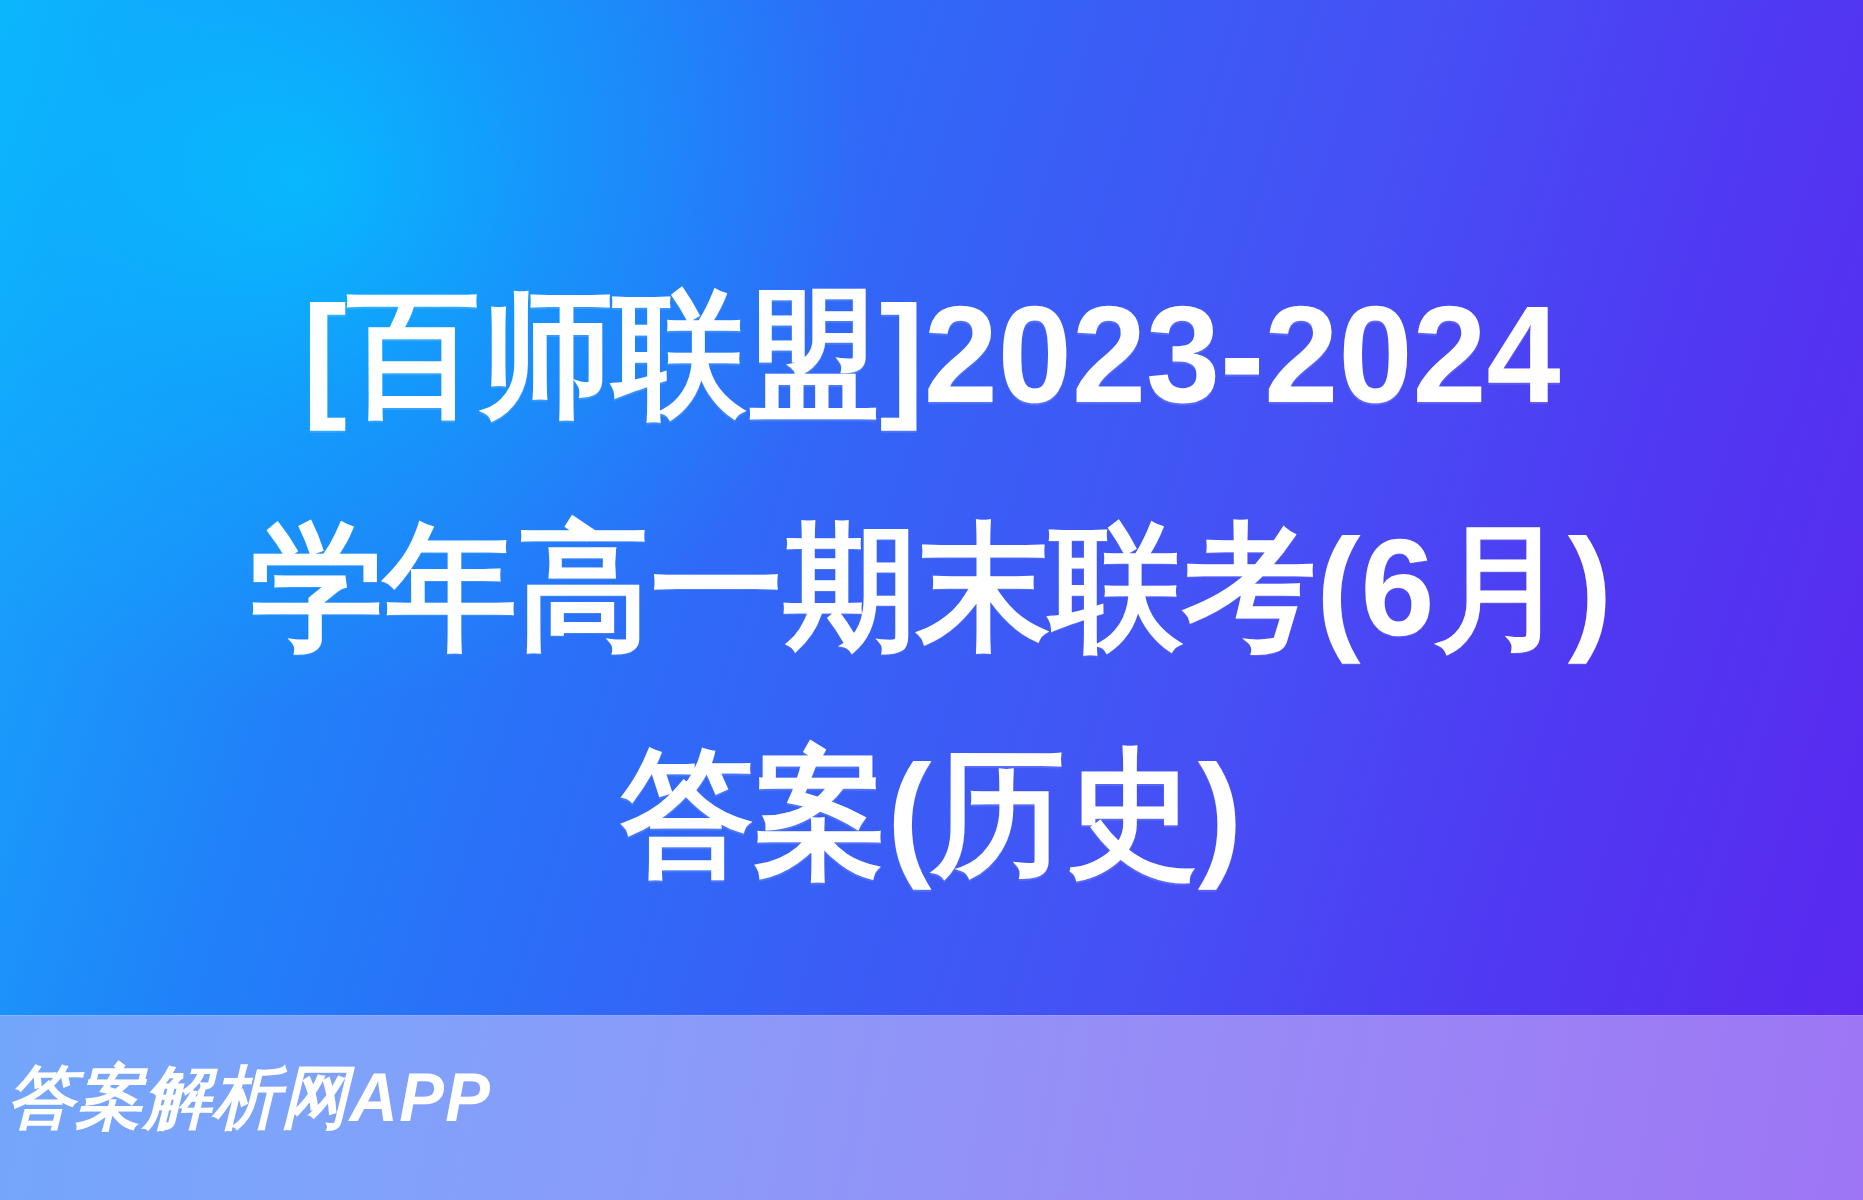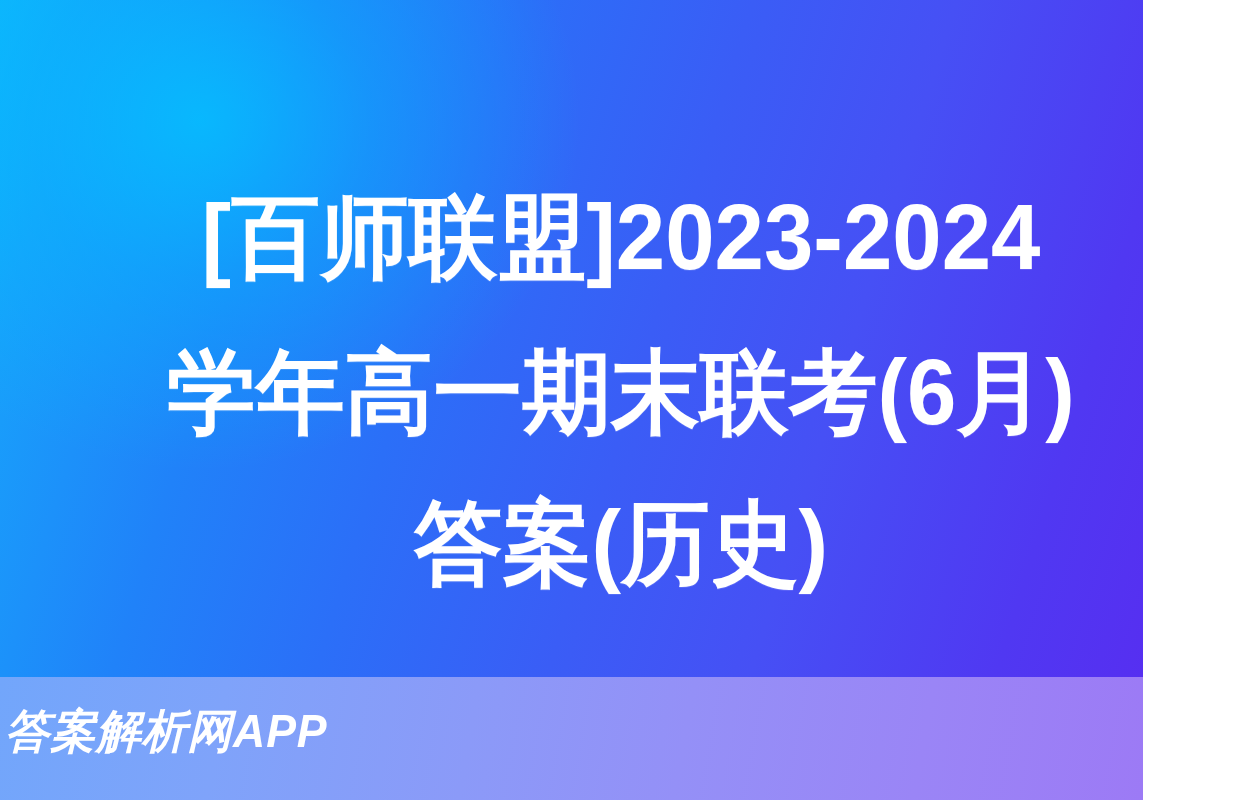--- a/index.html
+++ b/index.html
@@ -4,21 +4,21 @@
 <title>Exam Answer Cover Card</title>
 <style>
   html, body {
     margin: 0;
     padding: 0;
     background: #ffffff;
   }
 
   #poster {
     position: relative;
-    width: 1143px;
+    width: 1242px;
     height: 800px;
     overflow: hidden;
     font-family: "Liberation Sans", "DejaVu Sans", sans-serif;
     -webkit-font-smoothing: antialiased;
   }
 
   
   .bg-main {
     position: absolute;
     left: 0;

